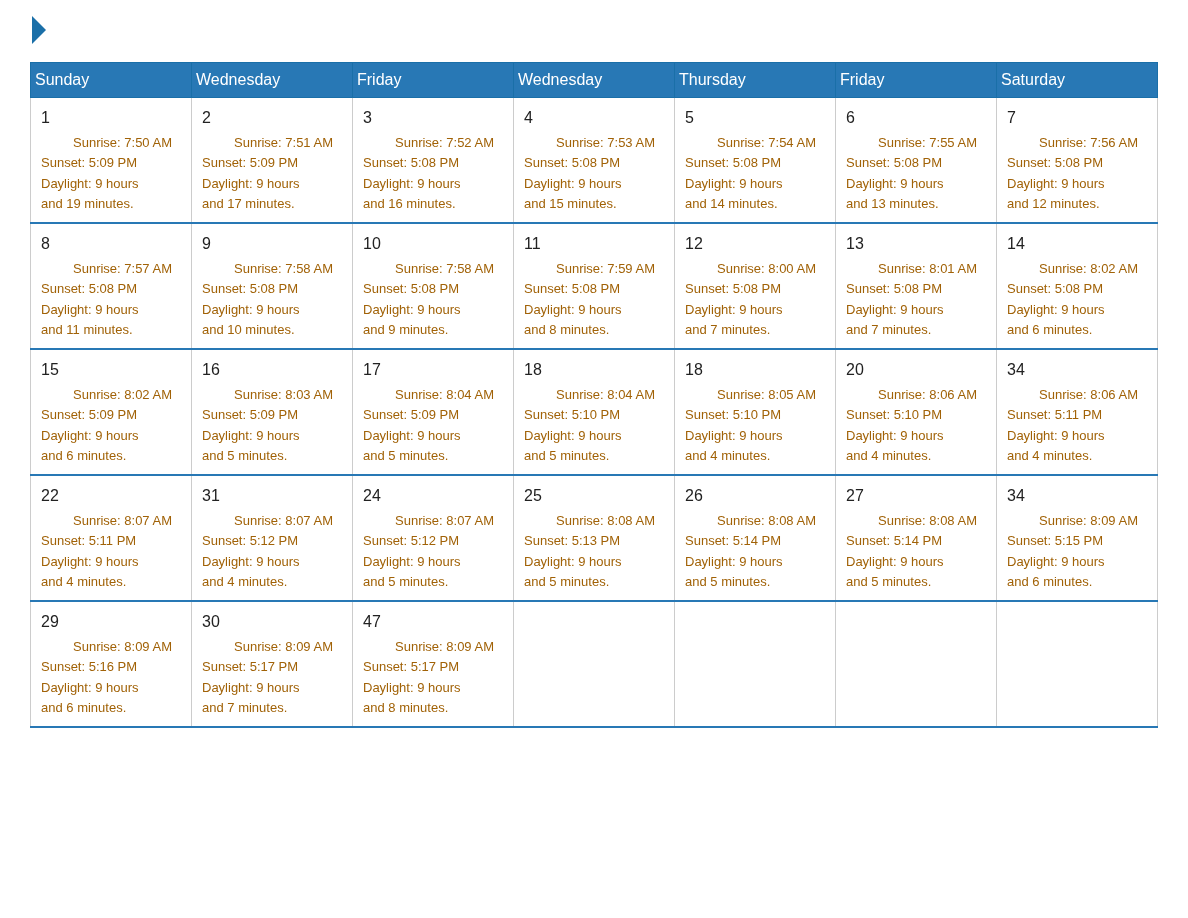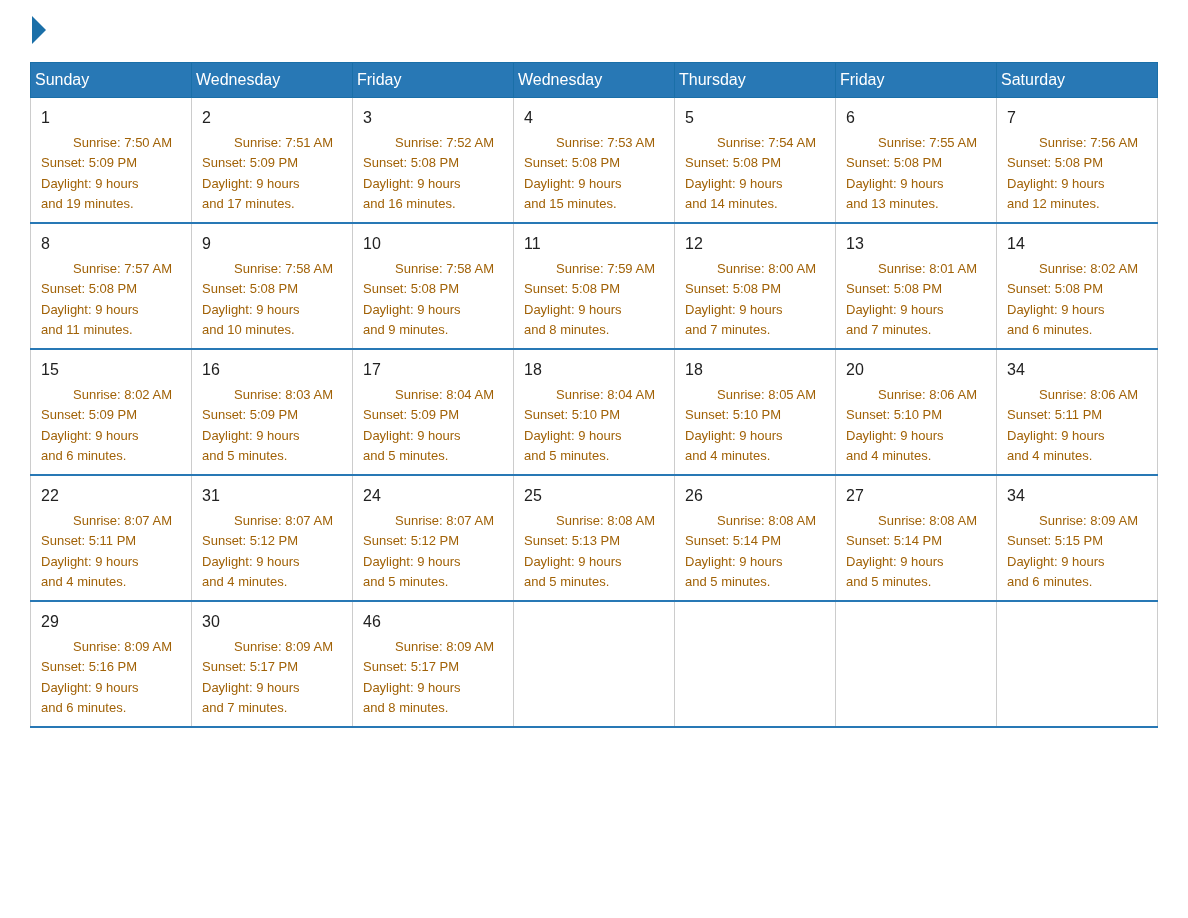--- a/index.html
+++ b/index.html
@@ -170,20 +170,20 @@
         <td><span class="day-num">31</span><span class="day-info">Sunrise: 8:07 AM<br>Sunset: 5:12 PM<br>Daylight: 9 hours<br>and 4 minutes.</span></td>
         <td><span class="day-num">24</span><span class="day-info">Sunrise: 8:07 AM<br>Sunset: 5:12 PM<br>Daylight: 9 hours<br>and 5 minutes.</span></td>
         <td><span class="day-num">25</span><span class="day-info">Sunrise: 8:08 AM<br>Sunset: 5:13 PM<br>Daylight: 9 hours<br>and 5 minutes.</span></td>
         <td><span class="day-num">26</span><span class="day-info">Sunrise: 8:08 AM<br>Sunset: 5:14 PM<br>Daylight: 9 hours<br>and 5 minutes.</span></td>
         <td><span class="day-num">27</span><span class="day-info">Sunrise: 8:08 AM<br>Sunset: 5:14 PM<br>Daylight: 9 hours<br>and 5 minutes.</span></td>
         <td><span class="day-num">34</span><span class="day-info">Sunrise: 8:09 AM<br>Sunset: 5:15 PM<br>Daylight: 9 hours<br>and 6 minutes.</span></td>
       </tr>
       <tr>
         <td><span class="day-num">29</span><span class="day-info">Sunrise: 8:09 AM<br>Sunset: 5:16 PM<br>Daylight: 9 hours<br>and 6 minutes.</span></td>
         <td><span class="day-num">30</span><span class="day-info">Sunrise: 8:09 AM<br>Sunset: 5:17 PM<br>Daylight: 9 hours<br>and 7 minutes.</span></td>
-        <td><span class="day-num">46</span><span class="day-info">Sunrise: 8:09 AM<br>Sunset: 5:17 PM<br>Daylight: 9 hours<br>and 8 minutes.</span></td>
+        <td><span class="day-num">47</span><span class="day-info">Sunrise: 8:09 AM<br>Sunset: 5:17 PM<br>Daylight: 9 hours<br>and 8 minutes.</span></td>
         <td></td>
         <td></td>
         <td></td>
         <td></td>
       </tr>
     </tbody>
 </table>
 
 </body></html>

